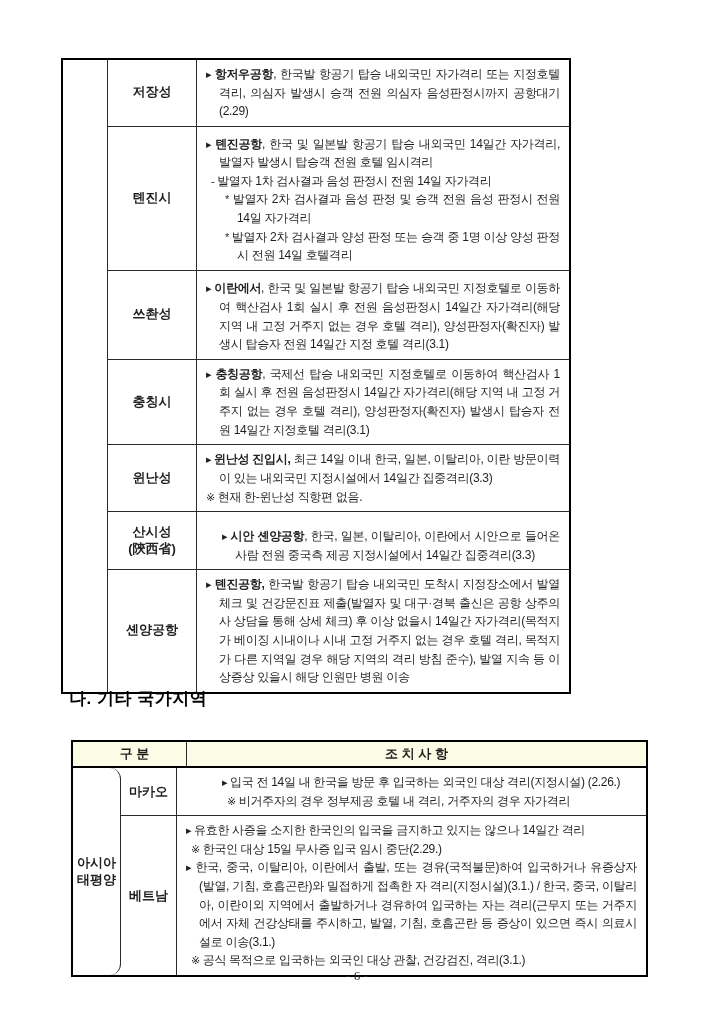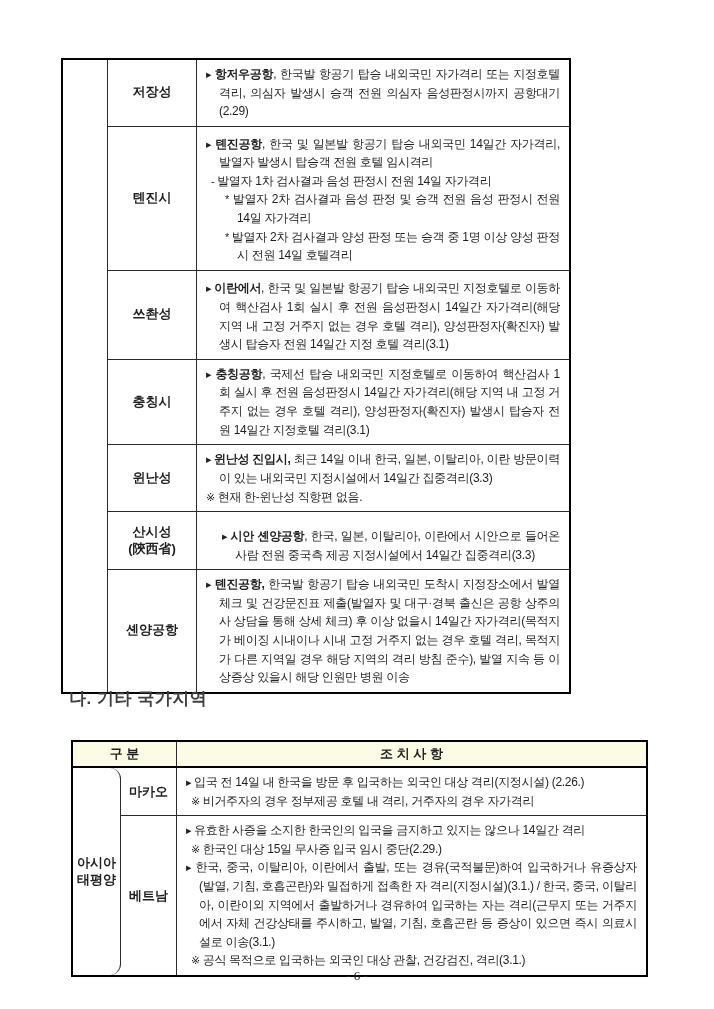--- a/index.html
+++ b/index.html
@@ -24,33 +24,33 @@
   .detail-cell{flex:1;padding:5px 9px;display:flex;flex-direction:column;justify-content:flex-end;
                font-size:12px;line-height:1.55;}
   .para{text-align:justify;letter-spacing:-0.3px;}
   .ind0{padding-left:13px;text-indent:-13px;}
   .ind1{margin-left:5px;padding-left:12px;text-indent:-12px;}
   .ind2{margin-left:19px;padding-left:12px;text-indent:-12px;}
   .b{font-weight:700;}
   .marker{font-size:11px;}
 
   
-  .section-title{position:absolute;left:69px;top:687px;font-size:17px;font-weight:800;color:#404040;letter-spacing:0.5px;}
+  .section-title{position:absolute;left:69px;top:687px;font-size:17px;font-weight:800;color:#000000;letter-spacing:0.5px;}
 
   
   .t2{position:absolute;left:71px;top:740px;width:577px;border:2px solid #000;box-sizing:border-box;}
-  .t2-header{display:flex;border-bottom:2px solid #000;font-weight:700;font-size:13px;}
+  .t2-header{display:flex;border-bottom:2px solid #000;font-weight:700;font-size:13px;padding-left:10px;}
   .t2-h-cat{width:103px;border-right:1px solid #2b2b2b;text-align:center;padding:3px 0;}
   .t2-h-measures{flex:1;text-align:center;padding:3px 0;}
   .t2-body{display:flex;}
   .t2-group{width:47px;border-right:1px solid #2b2b2b;display:flex;align-items:center;justify-content:center;
             font-weight:700;font-size:13px;text-align:center;line-height:1.35;white-space:pre-line;border-radius:11px;}
   .t2-rows{flex:1;display:flex;flex-direction:column;}
   .t2-row{display:flex;border-top:1px solid #2b2b2b;}
-  .t2-row:first-child{border-top:none;}
+  .t2-row:first-child{border-top:none;gap:36px;}
   .t2-row:nth-child(1){min-height:34px;}
   .t2-row:nth-child(2){min-height:145px;}
   .country-cell{width:55px;border-right:1px solid #2b2b2b;display:flex;align-items:center;justify-content:center;
                 font-weight:700;font-size:13px;}
 
   
   .footer{position:absolute;left:0;right:0;top:968px;text-align:center;
           font-family:"Liberation Serif","DejaVu Serif",serif;font-size:13px;color:#222;}
 </style>
 </head>

